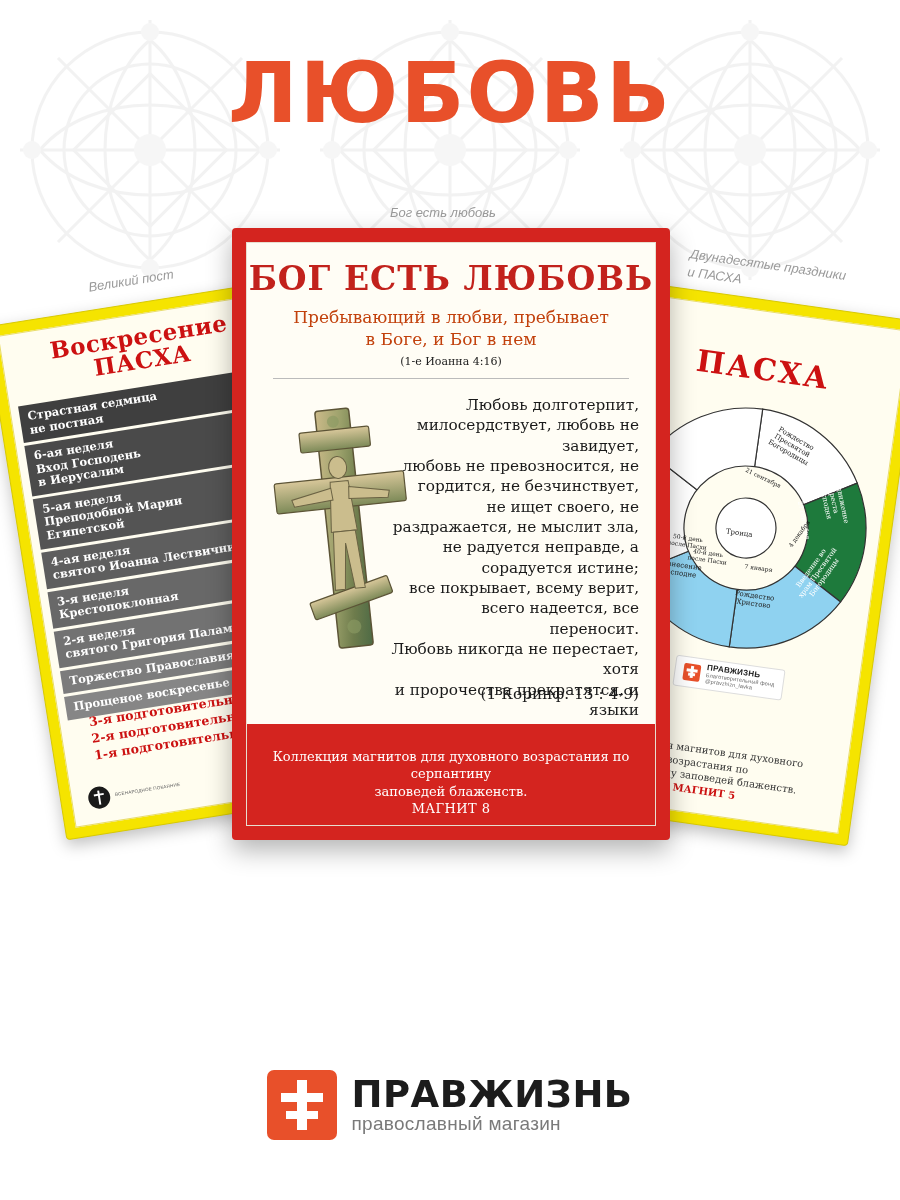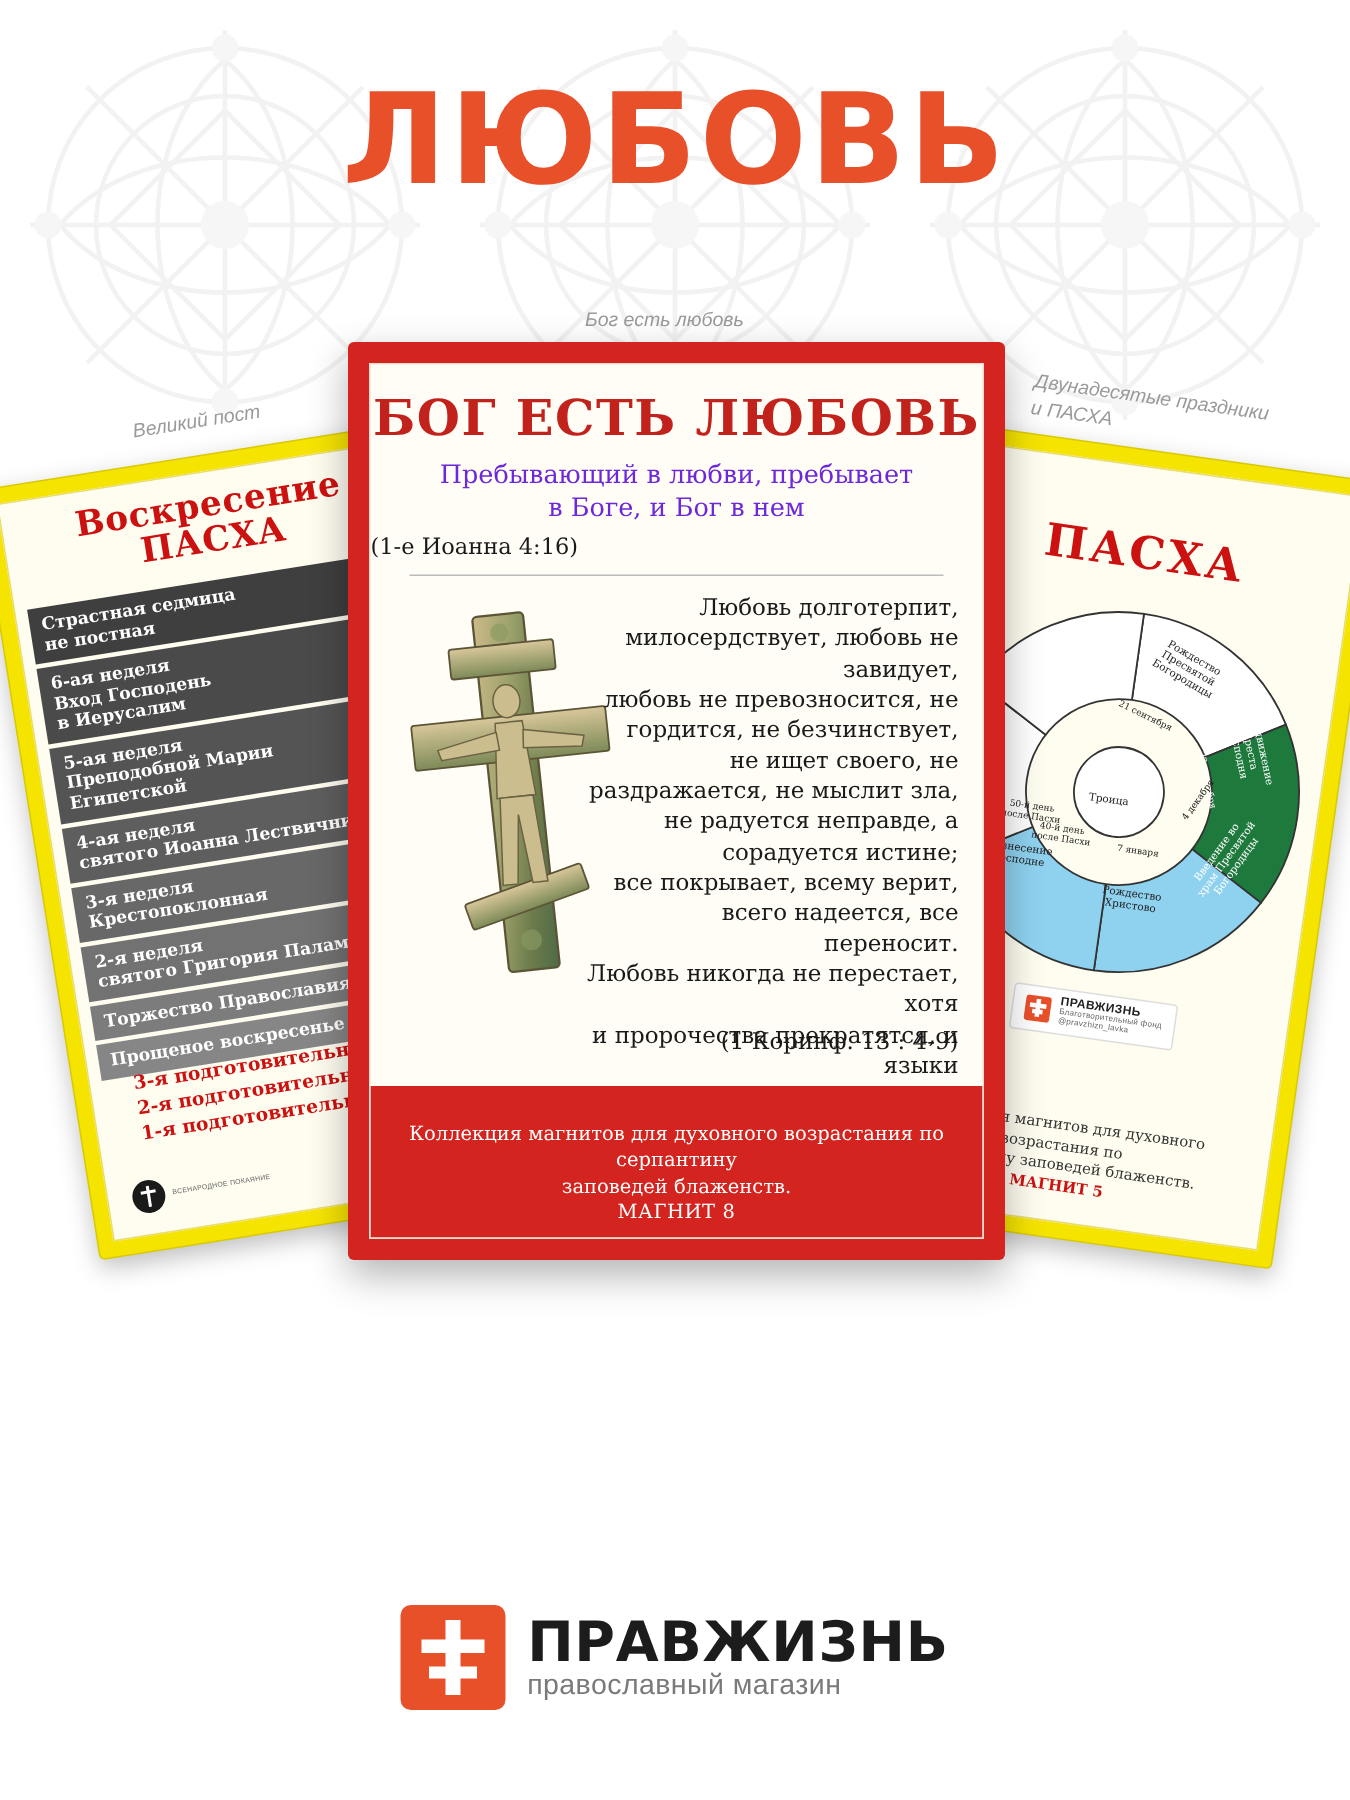--- a/index.html
+++ b/index.html
@@ -176,32 +176,32 @@
     text-align: center;
     color: #c2221c;
     font-family: "DejaVu Serif", serif;
     font-weight: 700;
     font-size: 33px;
     letter-spacing: 1px;
   }
   .cc-sub {
     margin: 8px 18px 0;
     text-align: center;
-    color: #6d28d9;
+    color: #c2410c;
     font-family: "DejaVu Serif", serif;
     font-size: 17px;
     line-height: 1.3;
     white-space: pre-line;
   }
   .cc-ref {
     margin-top: 5px;
-    text-align: left;
+    text-align: center;
     color: #1a1a1a;
     font-family: "DejaVu Serif", serif;
-    font-size: 15px;
+    font-size: 11px;
   }
   .cc-rule {
     margin: 10px 26px 0;
     height: 1px;
     background: #bbb;
   }
   .cc-body {
     position: absolute;
     right: 16px; top: 152px;
     width: 252px;

